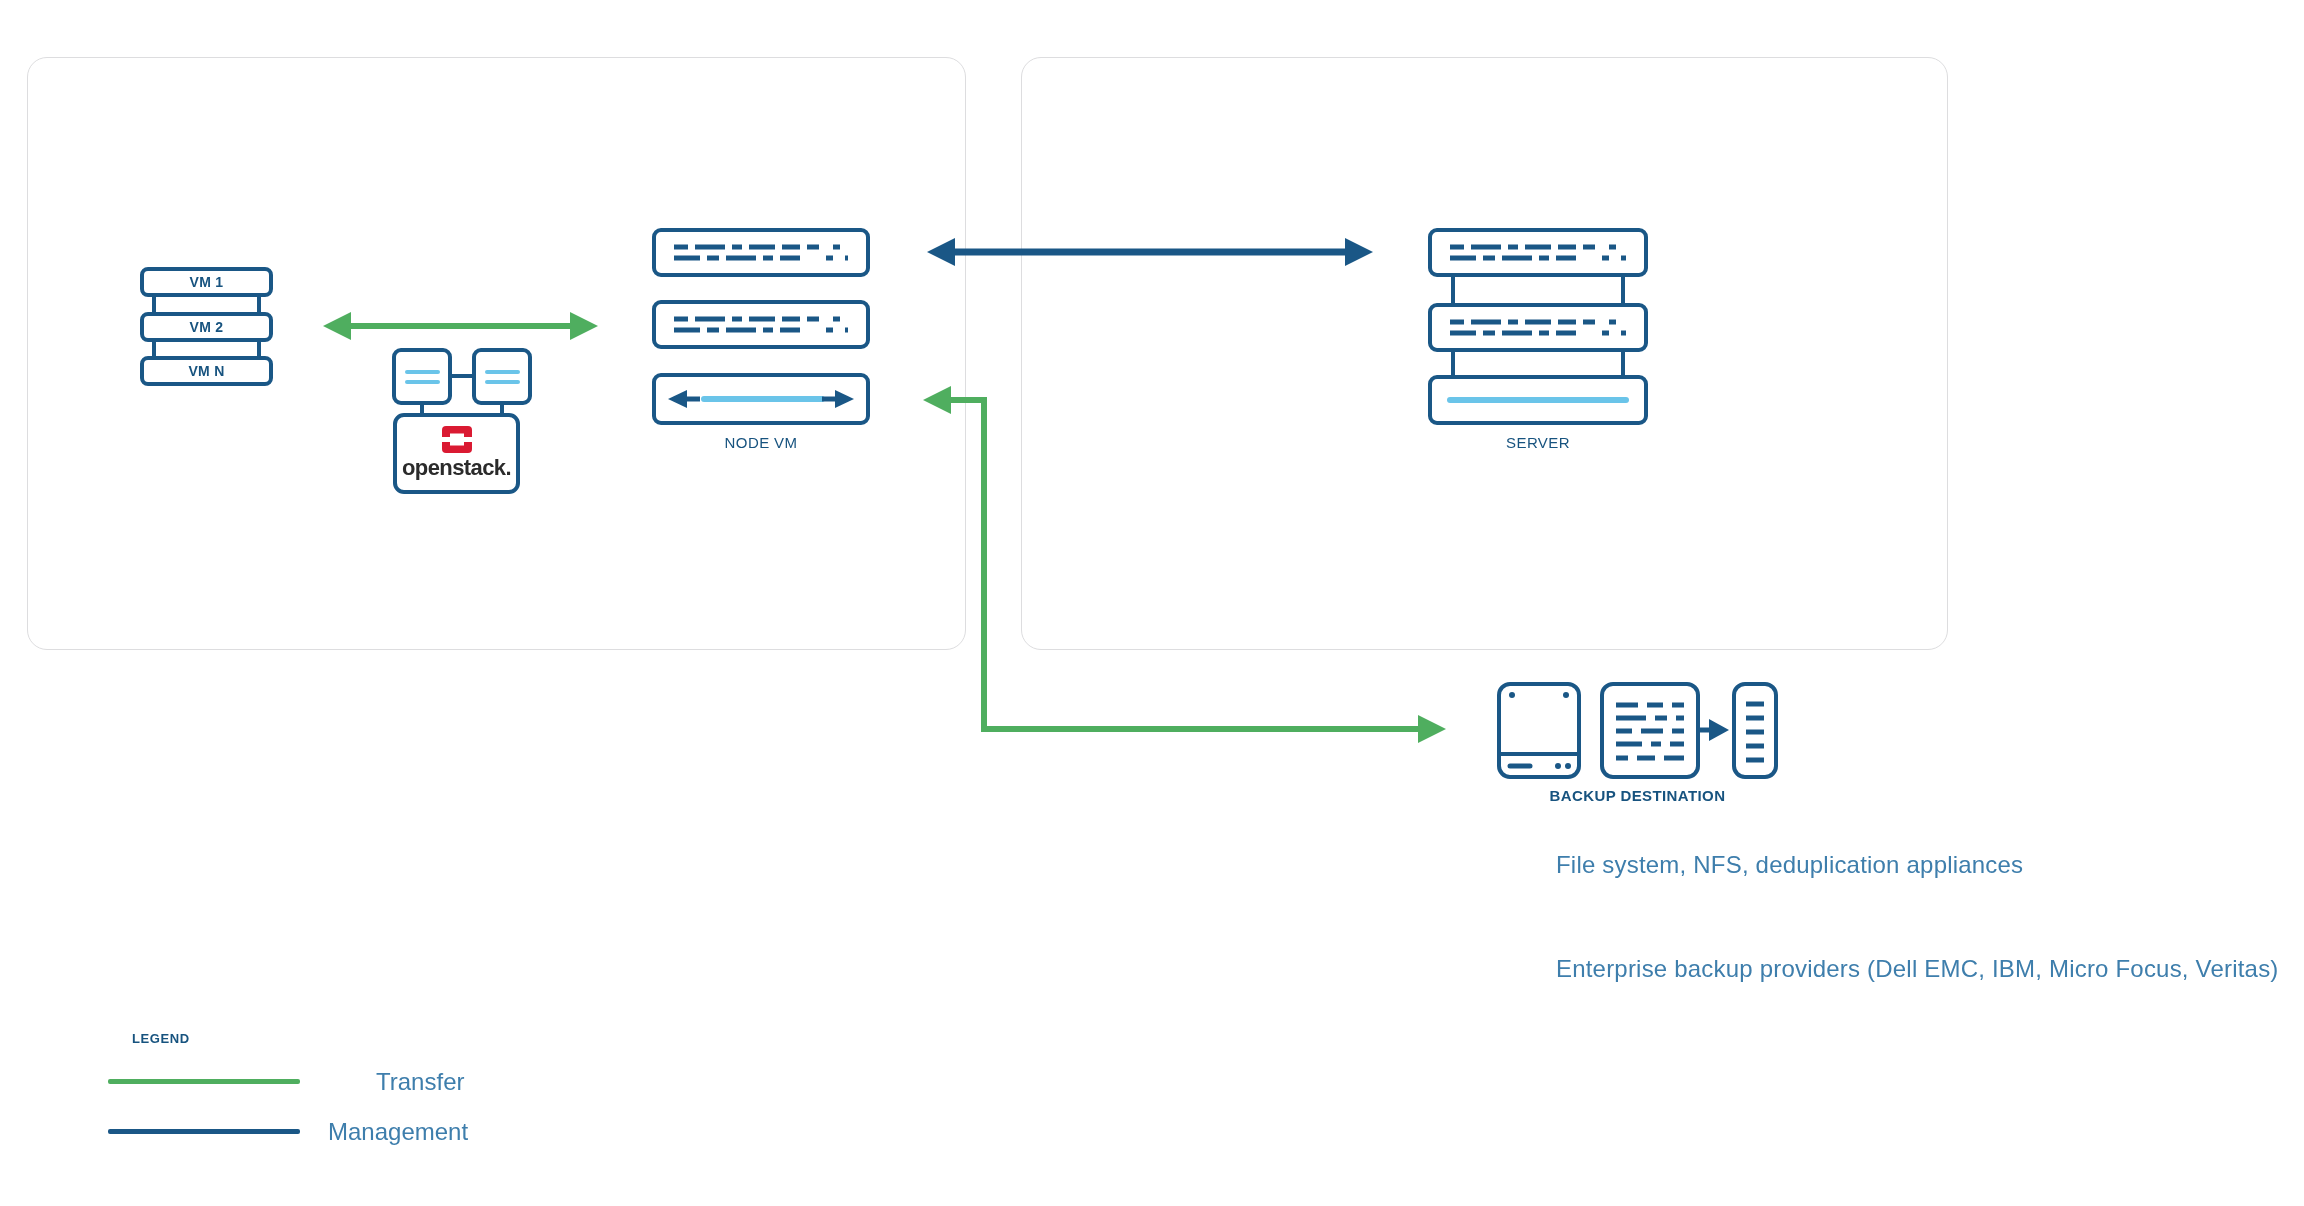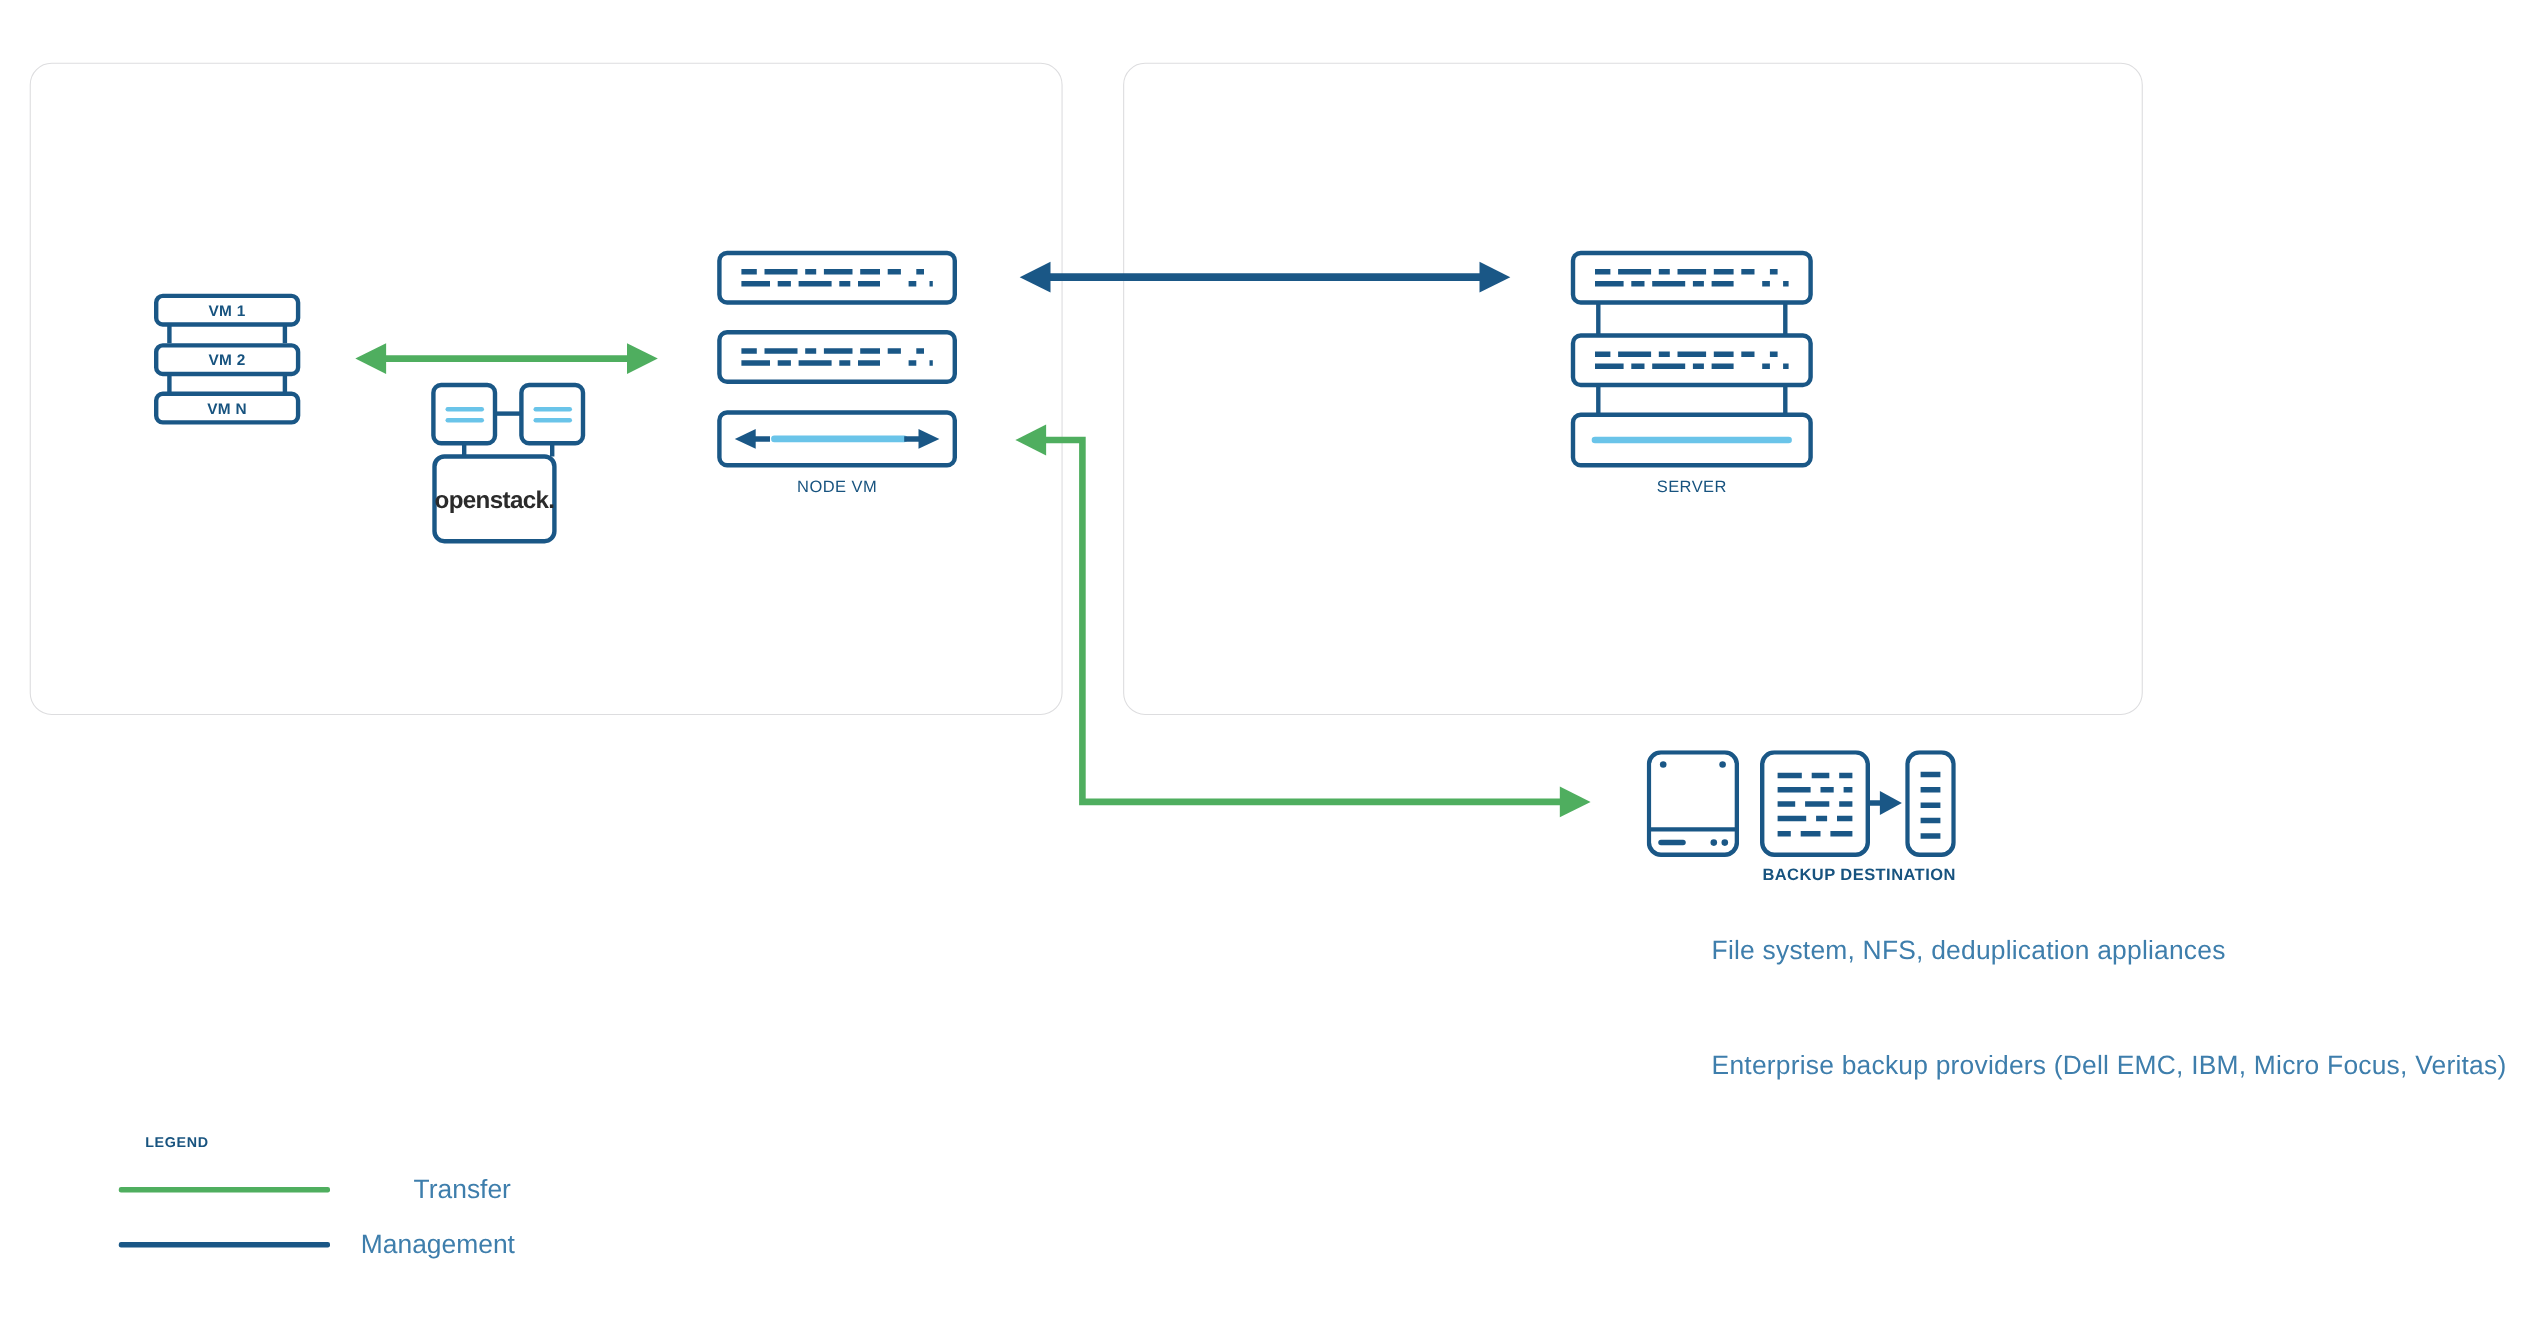--- a/index.html
+++ b/index.html
@@ -36,26 +36,26 @@
   .stack-label{position:absolute;font-size:15px;font-weight:400;color:var(--navy-text);
                letter-spacing:.4px;text-align:center;}
   .vconn{position:absolute;width:4px;background:var(--navy);z-index:1;}
 
   
   .os-small{position:absolute;width:60px;height:57px;border:4px solid var(--navy);border-radius:9px;
             background:#fff;z-index:2;display:flex;flex-direction:column;align-items:center;justify-content:center;gap:6px;}
   .os-line{width:35px;height:4px;border-radius:2px;background:var(--lightblue);}
   .os-hconn{position:absolute;height:4px;background:var(--navy);z-index:1;}
   .os-vconn{position:absolute;width:4px;background:var(--navy);z-index:1;}
-  .os-big{position:absolute;left:393px;top:413px;width:113px;height:81px;border:4px solid var(--navy);
-          border-radius:11px;background:#fff;z-index:2;display:flex;flex-direction:row;align-items:center;justify-content:center;}
+  .os-big{position:absolute;left:393px;top:413px;width:127px;height:81px;border:4px solid var(--navy);
+          border-radius:11px;background:#fff;z-index:2;display:flex;flex-direction:column;align-items:center;justify-content:center;}
   .os-word{font-size:22px;font-weight:700;color:var(--ink);letter-spacing:-0.6px;margin-top:2px;}
 
   
-  .bd-label{position:absolute;left:1497px;top:787px;width:281px;text-align:right;
+  .bd-label{position:absolute;left:1497px;top:787px;width:281px;text-align:center;
             font-size:15px;font-weight:700;color:var(--navy-text);letter-spacing:.4px;}
 
   
   .caption{position:absolute;left:1556px;font-size:24px;color:var(--caption);letter-spacing:.2px;}
 
   
   .legend-title{position:absolute;left:108px;top:1031px;font-size:13px;font-weight:700;
                 color:var(--navy-text);letter-spacing:.6px;padding-left:24px;}
   .legend-line{position:absolute;left:108px;width:192px;height:5px;border-radius:2px;}
   .legend-label{position:absolute;left:328px;font-size:24px;color:var(--caption);}

